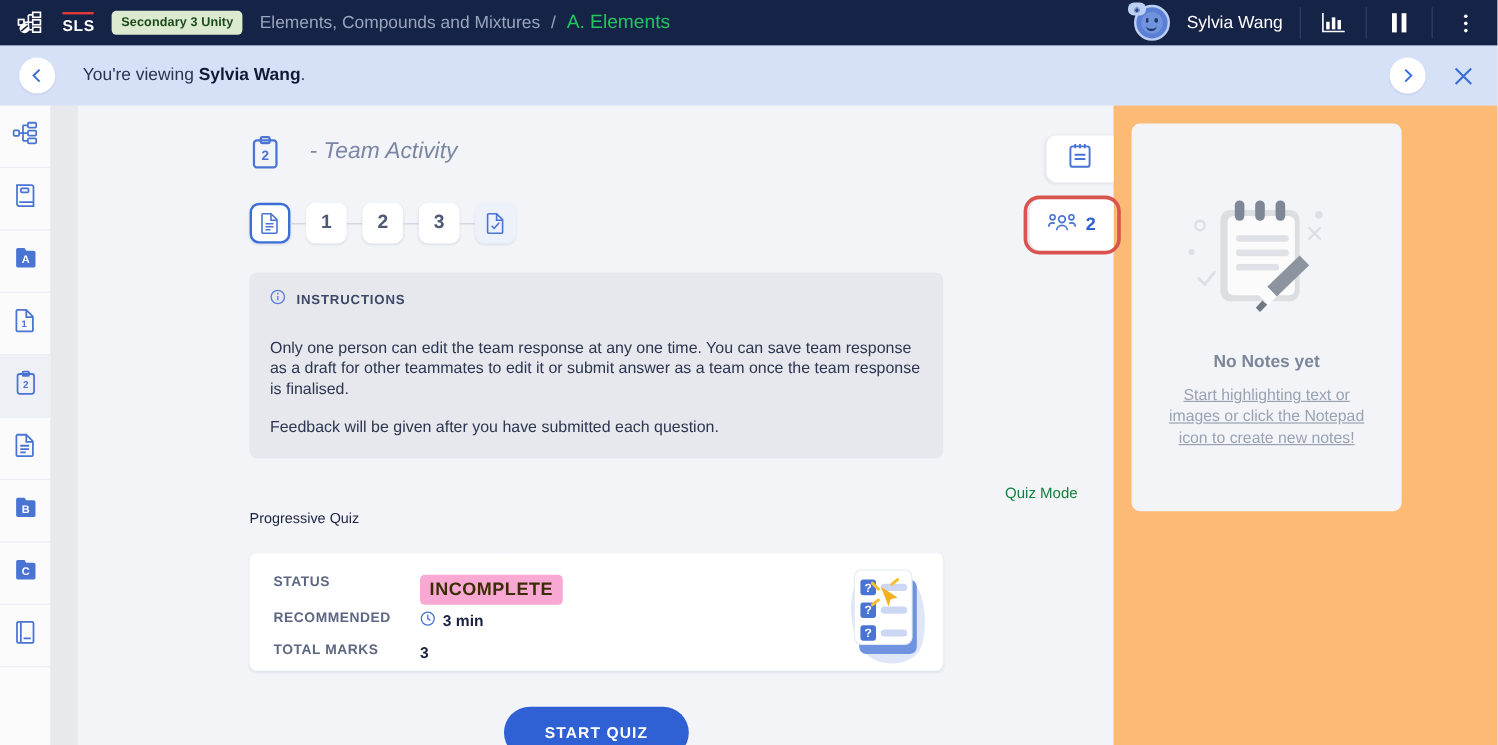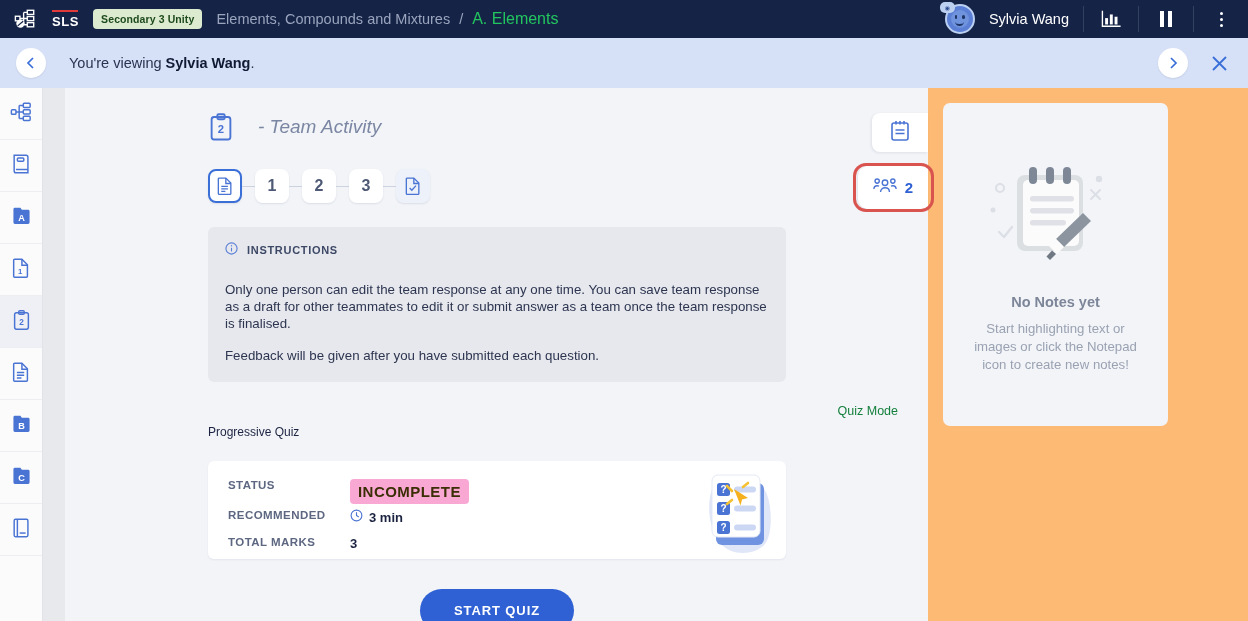--- a/index.html
+++ b/index.html
@@ -180,21 +180,21 @@
   }
   .notes-card {
     position: absolute; top: 15px; left: 15px; width: 225px; height: 323px;
     background: #f2f4f8; border-radius: 7px;
     display: flex; flex-direction: column; align-items: center;
   }
   .notes-illu { margin-top: 55px; width: 150px; height: 112px; }
   .notes-title { margin-top: 24px; font-size: 14.5px; font-weight: bold; color: #7d8699; }
   .notes-sub {
     margin-top: 10px; font-size: 13.2px; line-height: 18px;
-    color: #9aa2b2; text-align: center; width: 176px;
+    color: #9aa2b2; text-align: center; width: 176px; text-decoration: underline;
   }
 </style>
 </head>
 <body>
 
 <div class="app">
 
   <div class="topbar">
     <div class="tb-logo-app">
       <svg width="22" height="22" viewBox="0 0 24 24" fill="none" stroke="#fff" stroke-width="1.5">

